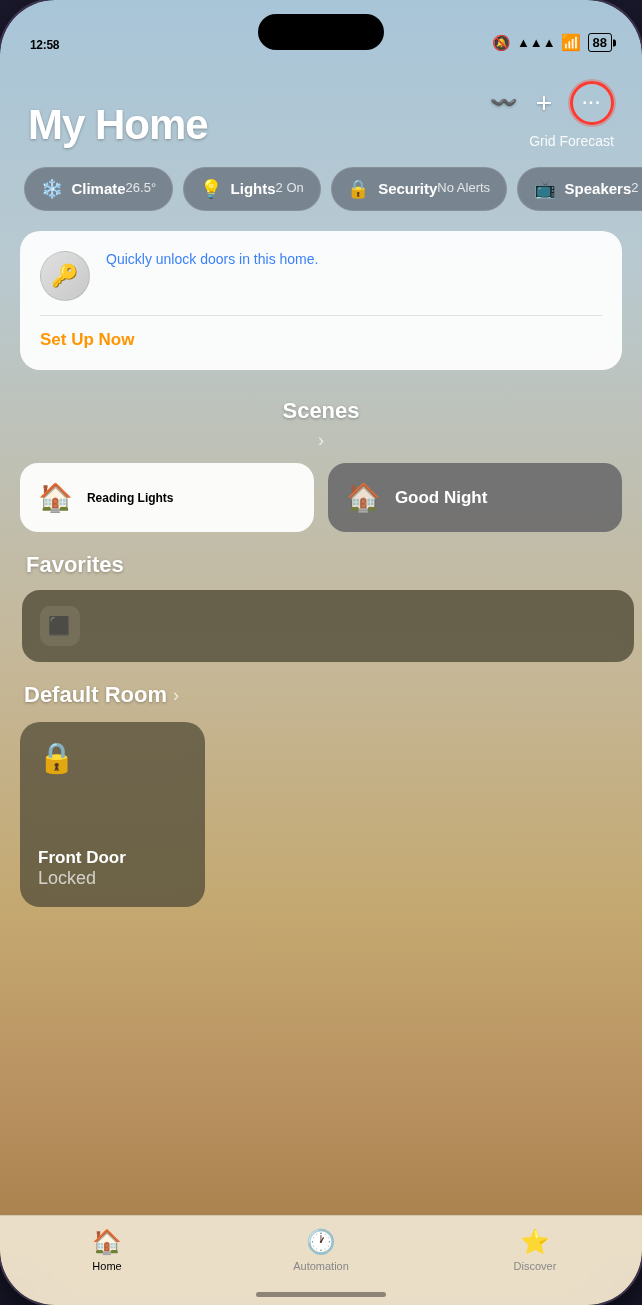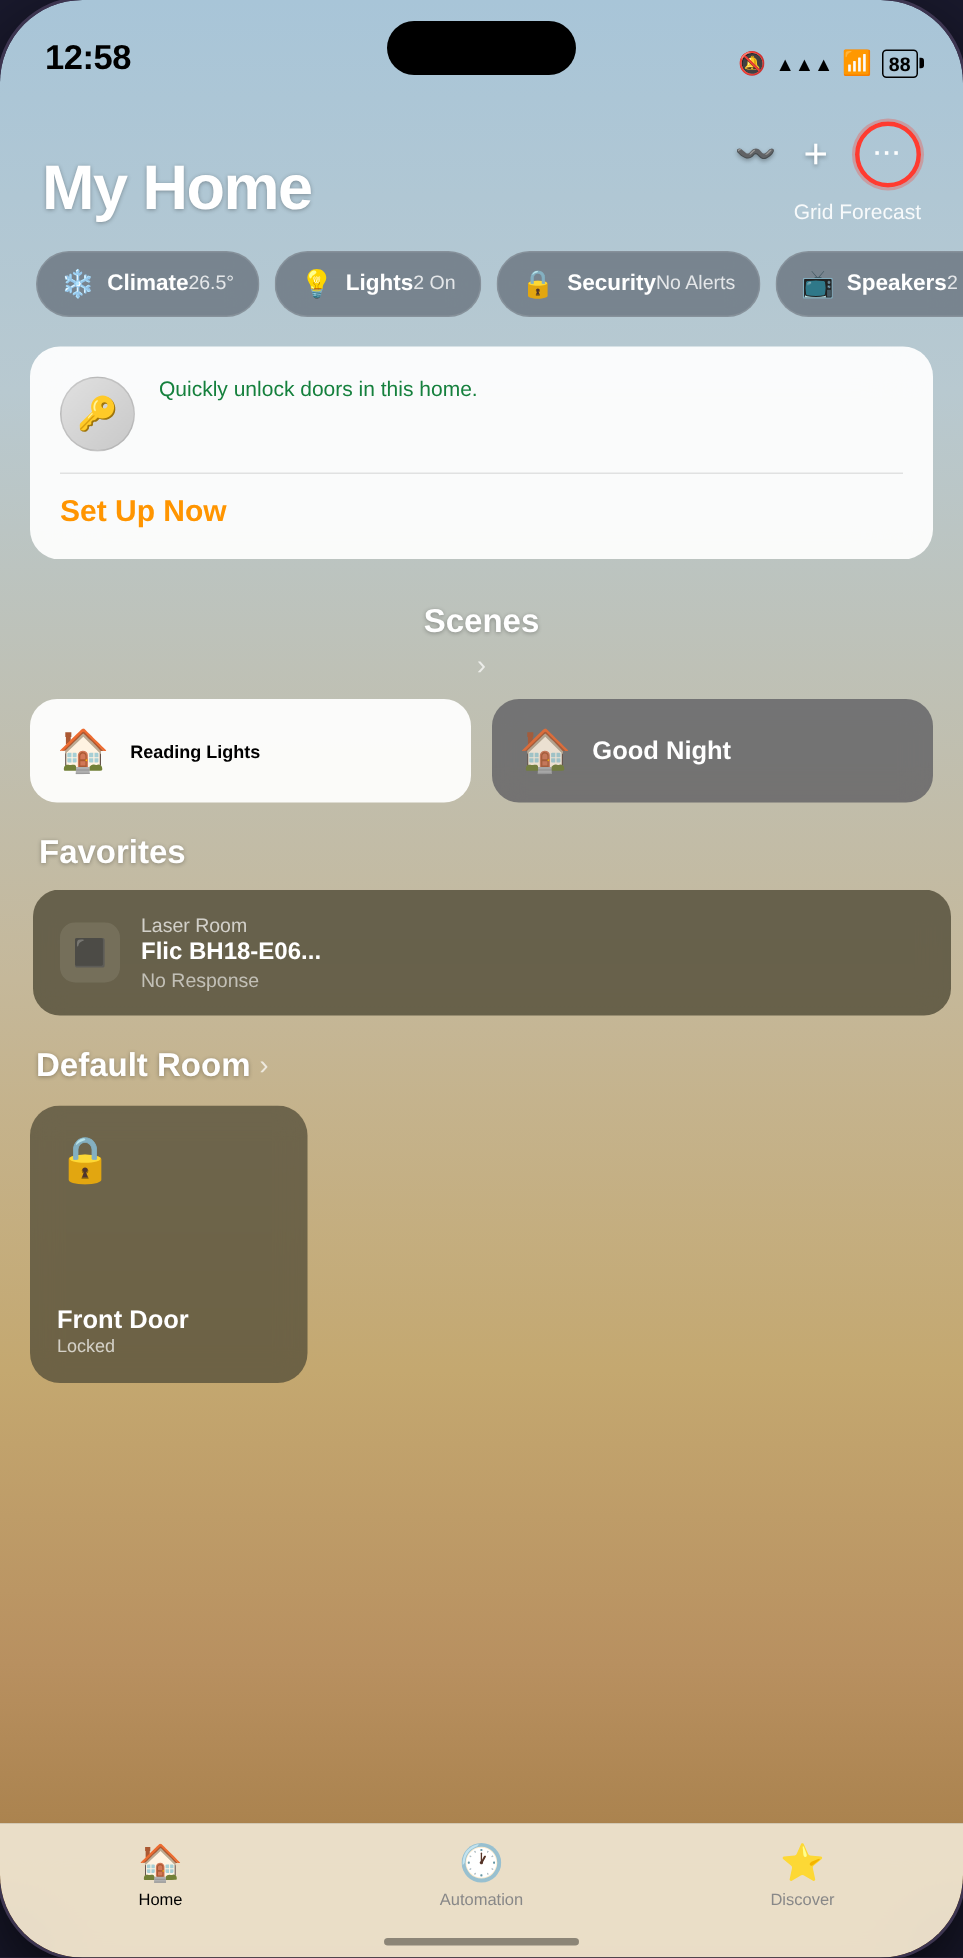--- a/index.html
+++ b/index.html
@@ -52,21 +52,21 @@
       right: 0;
       height: 60px;
       display: flex;
       align-items: flex-end;
       justify-content: space-between;
       padding: 0 30px 8px;
       z-index: 50;
     }
 
     .status-time {
-      font-size: 23px;
+      font-size: 12px;
       font-weight: 600;
       color: #000;
       letter-spacing: -0.3px;
       text-align: center;
     }
 
     .status-icons {
       display: flex;
       align-items: center;
       gap: 6px;
@@ -247,31 +247,31 @@
 
     .home-key-text-title {
       font-size: 18px;
       font-weight: 700;
       color: #000;
       margin-bottom: 4px;
     }
 
     .home-key-text-sub {
       font-size: 14px;
-      color: #15803d;
+      color: #3b82f6;
     }
 
     .home-key-divider {
       height: 1px;
       background: rgba(0,0,0,0.1);
       margin-bottom: 14px;
     }
 
     .home-key-action {
-      font-size: 20px;
+      font-size: 17px;
       font-weight: 600;
       color: #ff9500;
       cursor: pointer;
     }
 
     
     .section-header {
       display: flex;
       align-items: center;
       gap: 6px;
@@ -439,21 +439,21 @@
       color: #30d158;
     }
 
     .lock-name {
       font-size: 17px;
       font-weight: 700;
       color: #fff;
     }
 
     .lock-status {
-      font-size: 12px;
+      font-size: 18px;
       color: rgba(255,255,255,0.7);
     }
 
     
     .tab-bar {
       position: absolute;
       bottom: 0;
       left: 0;
       right: 0;
       height: 90px;
@@ -624,25 +624,20 @@
 
       </div>
 
       <div class="favorites-section">
         <div class="favorites-title">Favorites</div>
 
         <div class="device-card">
           <div class="device-icon-box">
             <span style="font-size:18px; color:rgba(255,255,255,0.8);">⬛</span>
           </div>
-          <div class="device-info">
-            <div class="device-room">Laser Room</div>
-            <div class="device-name">Flic BH18-E06...</div>
-            <div class="device-status">No Response</div>
-          </div>
         </div>
       </div>
 
       <div class="default-room-section">
         <div class="room-header">
           <span class="room-title">Default Room</span>
           <span class="section-chevron">›</span>
         </div>
 
         <div class="lock-tile">

